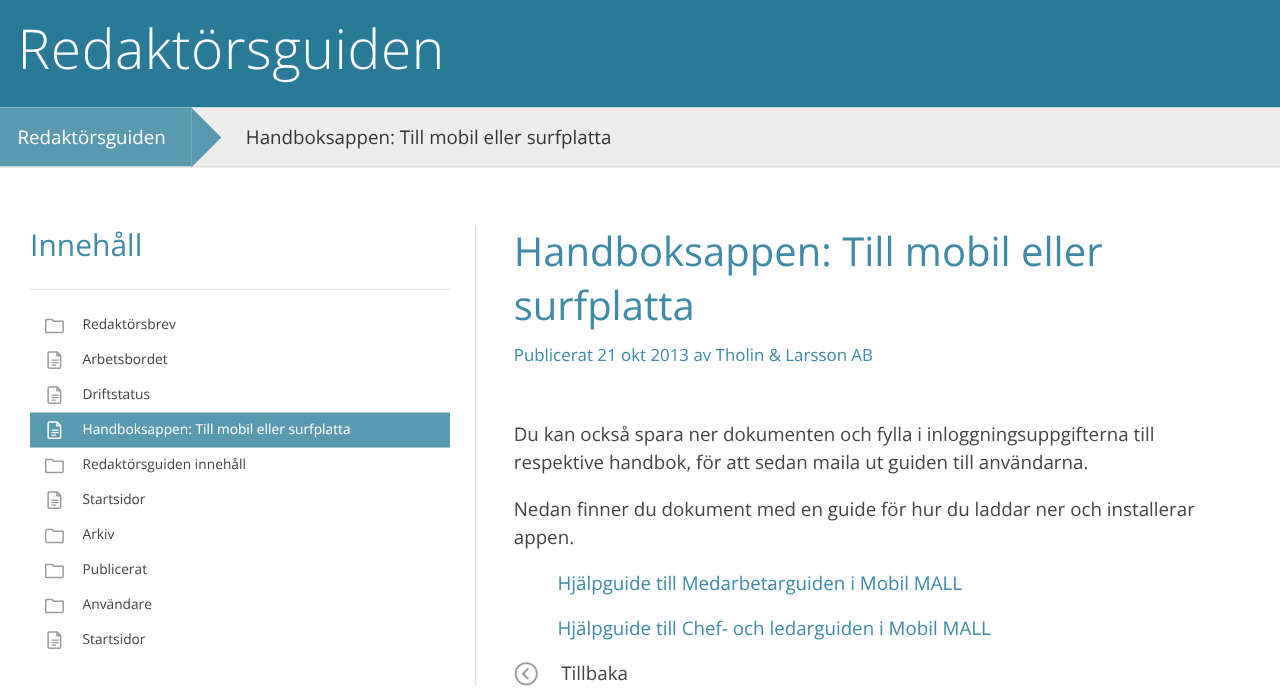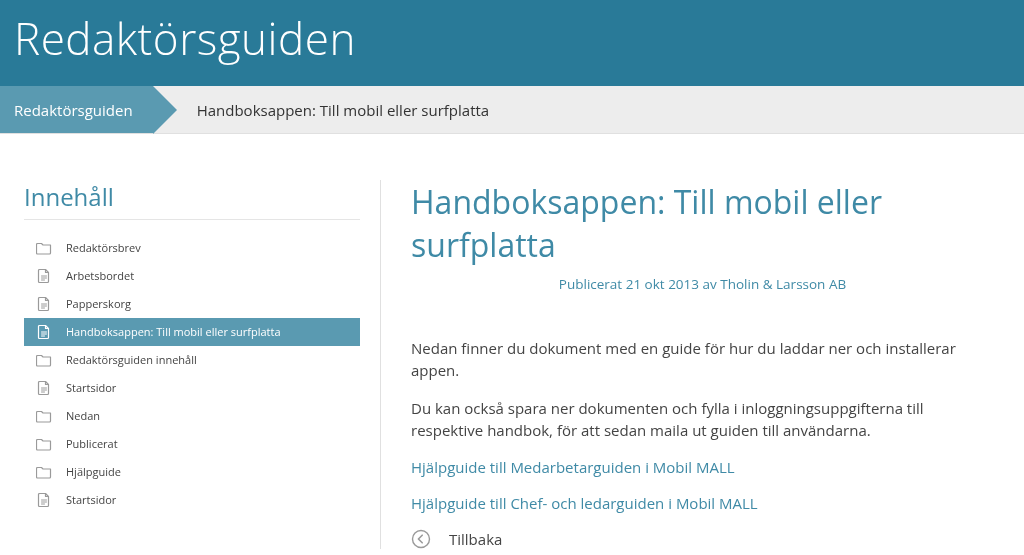--- a/index.html
+++ b/index.html
@@ -60,21 +60,21 @@
     width: 360px;
     padding-right: 20px;
     padding-left: 4px;
   }
   .sidebar h2 {
     color: #3f8aa6;
     font-weight: 400;
     font-size: 24px;
     margin-bottom: 14px;
     border-bottom: 1px solid #e5e5e5;
-    padding-bottom: 6px;
+    padding-bottom: 18px;
   }
   .nav-list { list-style: none; }
   .nav-item {
     display: flex;
     align-items: center;
     gap: 14px;
     padding: 6px 12px;
     font-size: 11px;
     color: #444;
     cursor: pointer;
@@ -107,34 +107,34 @@
     color: #3f8aa6;
     font-weight: 400;
     font-size: 32px;
     margin-bottom: 8px;
   }
   .meta {
     color: #3f8aa6;
     font-size: 13.5px;
     line-height: 1.5;
     margin-bottom: 44px;
-    text-align: center;
   }
   .body-text p {
     font-size: 15px;
     color: #444;
     margin-bottom: 16px;
     line-height: 1.45;
   }
   .doc-link {
     color: #3f8aa6;
     font-size: 15px;
     margin-bottom: 16px;
     cursor: pointer;
     display: block;
+    margin-left: 35px;
   }
   .back-row {
     display: flex;
     align-items: center;
     gap: 18px;
     margin-top: 14px;
   }
   .back-icon {
     width: 20px; height: 20px;
     display: inline-flex;
@@ -183,21 +183,21 @@
           <span class="label">Arbetsbordet</span>
         </li>
         <li class="nav-item">
           <span class="icon">
             <svg viewBox="0 0 16 16">
               <path d="M3.5 1.5 h6 l3 3 v9 a1 1 0 0 1 -1 1 h-8 a1 1 0 0 1 -1 -1 v-11 a1 1 0 0 1 1 -1 z" fill="none" stroke="#9a9a9a" stroke-width="1.2" stroke-linejoin="round"></path>
               <path d="M9.5 1.5 v3 h3" fill="none" stroke="#9a9a9a" stroke-width="1.2" stroke-linejoin="round"></path>
               <path d="M5.5 8 h5 M5.5 10 h5 M5.5 12 h3" stroke="#9a9a9a" stroke-width="1" stroke-linecap="round"></path>
             </svg>
           </span>
-          <span class="label">Papperskorg</span>
+          <span class="label">Driftstatus</span>
         </li>
         <li class="nav-item active">
           <span class="icon">
             <svg viewBox="0 0 16 16">
               <path d="M3.5 1.5 h6 l3 3 v9 a1 1 0 0 1 -1 1 h-8 a1 1 0 0 1 -1 -1 v-11 a1 1 0 0 1 1 -1 z" fill="none" stroke="#ffffff" stroke-width="1.2" stroke-linejoin="round"></path>
               <path d="M9.5 1.5 v3 h3" fill="none" stroke="#ffffff" stroke-width="1.2" stroke-linejoin="round"></path>
               <path d="M5.5 8 h5 M5.5 10 h5 M5.5 12 h3" stroke="#ffffff" stroke-width="1" stroke-linecap="round"></path>
             </svg>
           </span>
           <span class="label">Handboksappen: Till mobil eller surfplatta</span>
@@ -219,37 +219,37 @@
             </svg>
           </span>
           <span class="label">Startsidor</span>
         </li>
         <li class="nav-item">
           <span class="icon">
             <svg viewBox="0 0 16 16">
               <path d="M1.5 3.5 h4 l1.5 1.5 h7.5 v8 a1 1 0 0 1 -1 1 h-12 a1 1 0 0 1 -1 -1 v-8.5 a1 1 0 0 1 1 -1 z" fill="none" stroke="#9a9a9a" stroke-width="1.2" stroke-linejoin="round"></path>
             </svg>
           </span>
-          <span class="label">Nedan</span>
+          <span class="label">Arkiv</span>
         </li>
         <li class="nav-item">
           <span class="icon">
             <svg viewBox="0 0 16 16">
               <path d="M1.5 3.5 h4 l1.5 1.5 h7.5 v8 a1 1 0 0 1 -1 1 h-12 a1 1 0 0 1 -1 -1 v-8.5 a1 1 0 0 1 1 -1 z" fill="none" stroke="#9a9a9a" stroke-width="1.2" stroke-linejoin="round"></path>
             </svg>
           </span>
           <span class="label">Publicerat</span>
         </li>
         <li class="nav-item">
           <span class="icon">
             <svg viewBox="0 0 16 16">
               <path d="M1.5 3.5 h4 l1.5 1.5 h7.5 v8 a1 1 0 0 1 -1 1 h-12 a1 1 0 0 1 -1 -1 v-8.5 a1 1 0 0 1 1 -1 z" fill="none" stroke="#9a9a9a" stroke-width="1.2" stroke-linejoin="round"></path>
             </svg>
           </span>
-          <span class="label">Hjälpguide</span>
+          <span class="label">Användare</span>
         </li>
         <li class="nav-item">
           <span class="icon">
             <svg viewBox="0 0 16 16">
               <path d="M3.5 1.5 h6 l3 3 v9 a1 1 0 0 1 -1 1 h-8 a1 1 0 0 1 -1 -1 v-11 a1 1 0 0 1 1 -1 z" fill="none" stroke="#9a9a9a" stroke-width="1.2" stroke-linejoin="round"></path>
               <path d="M9.5 1.5 v3 h3" fill="none" stroke="#9a9a9a" stroke-width="1.2" stroke-linejoin="round"></path>
               <path d="M5.5 8 h5 M5.5 10 h5 M5.5 12 h3" stroke="#9a9a9a" stroke-width="1" stroke-linecap="round"></path>
             </svg>
           </span>
           <span class="label">Startsidor</span>
@@ -258,22 +258,22 @@
   </aside>
 
   <div class="divider-vert"></div>
 
   <main class="main">
     <h1 class="page-title">Handboksappen: Till mobil eller surfplatta</h1>
     <div class="meta">
       <div>Publicerat 21 okt 2013 av Tholin &amp; Larsson AB</div>
     </div>
     <div class="body-text">
+      <p>Du kan också spara ner dokumenten och fylla i inloggningsuppgifterna till respektive handbok, för att sedan maila ut guiden till användarna.</p>
       <p>Nedan finner du dokument med en guide för hur du laddar ner och installerar appen.</p>
-      <p>Du kan också spara ner dokumenten och fylla i inloggningsuppgifterna till respektive handbok, för att sedan maila ut guiden till användarna.</p>
       <a class="doc-link">Hjälpguide till Medarbetarguiden i Mobil MALL</a>
       <a class="doc-link">Hjälpguide till Chef- och ledarguiden i Mobil MALL</a>
       <div class="back-row">
         <span class="back-icon">
           <svg viewBox="0 0 20 20">
               <circle cx="10" cy="10" r="8.5" fill="none" stroke="#9a9a9a" stroke-width="1.4"></circle>
               <path d="M11.2 6.2 L7.4 10 L11.2 13.8" fill="none" stroke="#9a9a9a" stroke-width="1.6" stroke-linecap="round" stroke-linejoin="round"></path>
             </svg>
         </span>
         <span class="back-label">Tillbaka</span>

